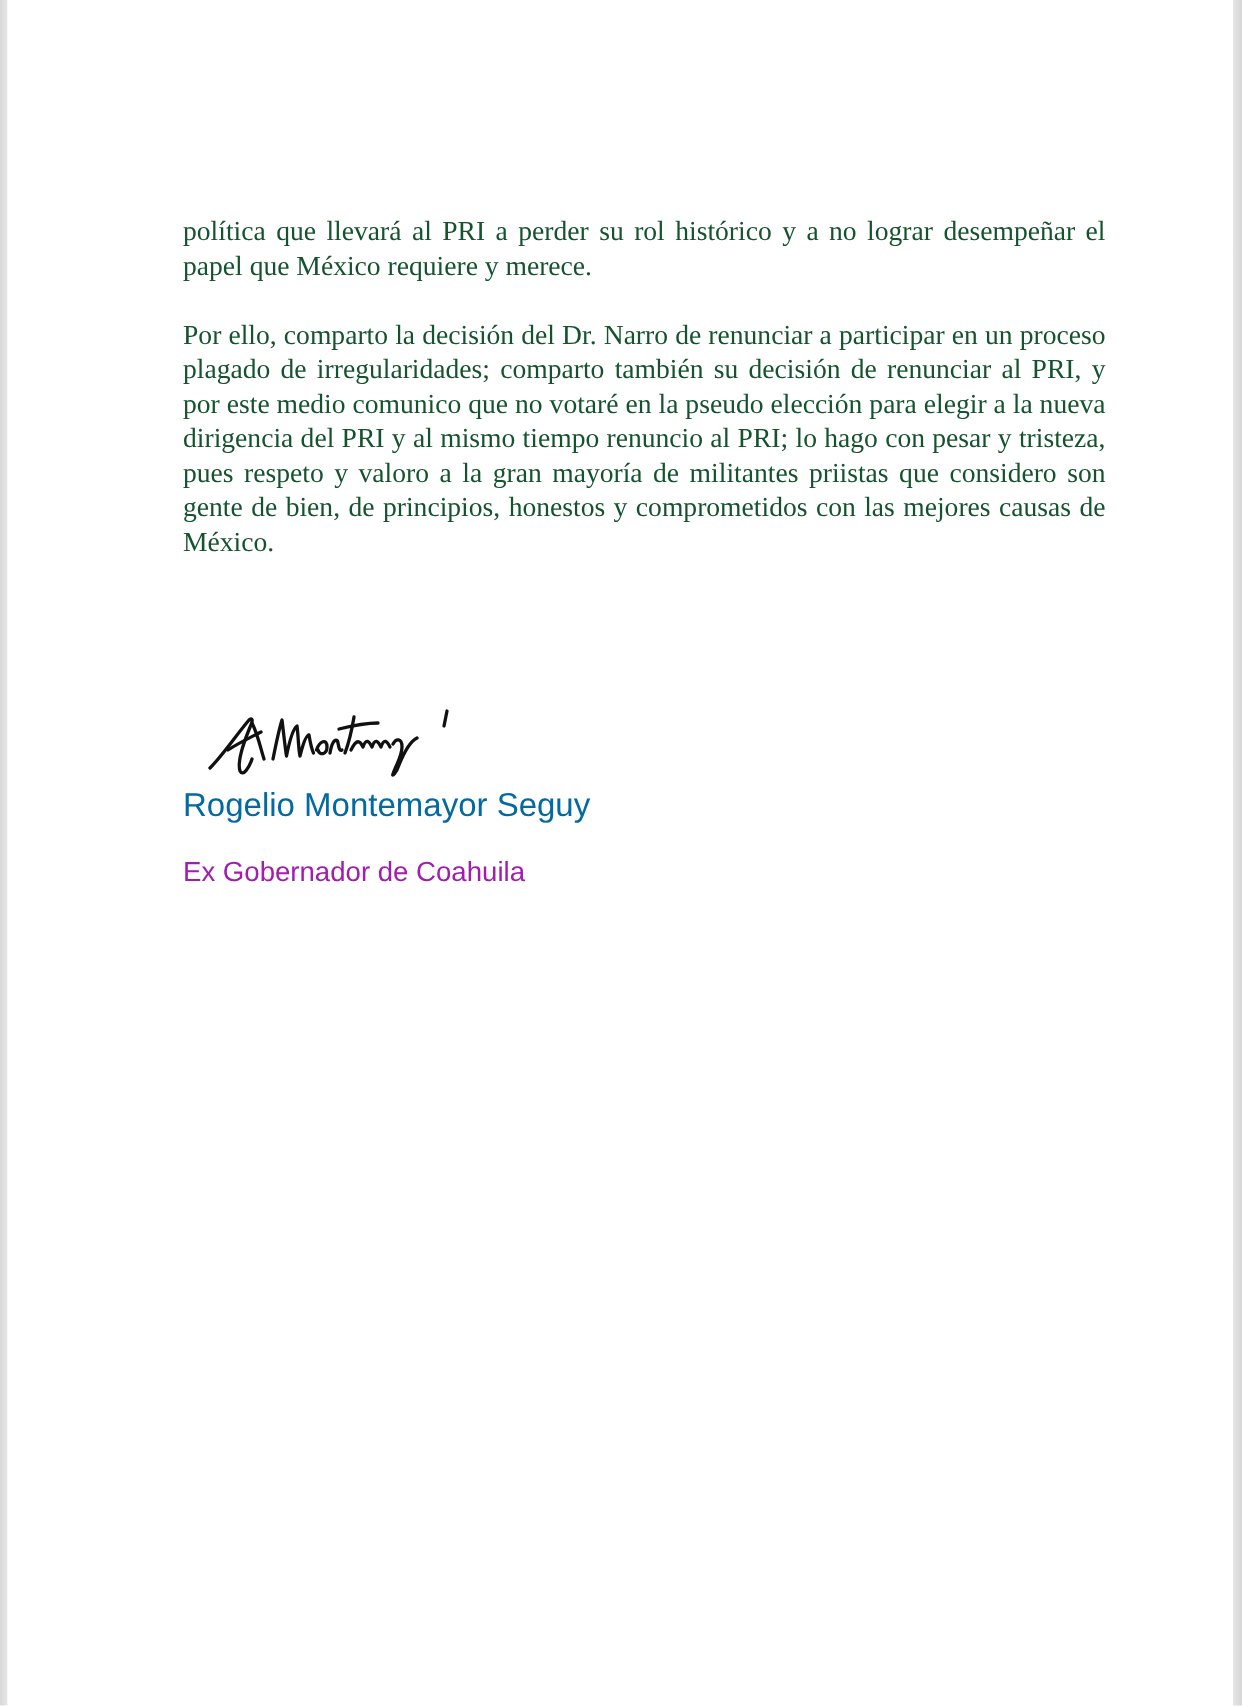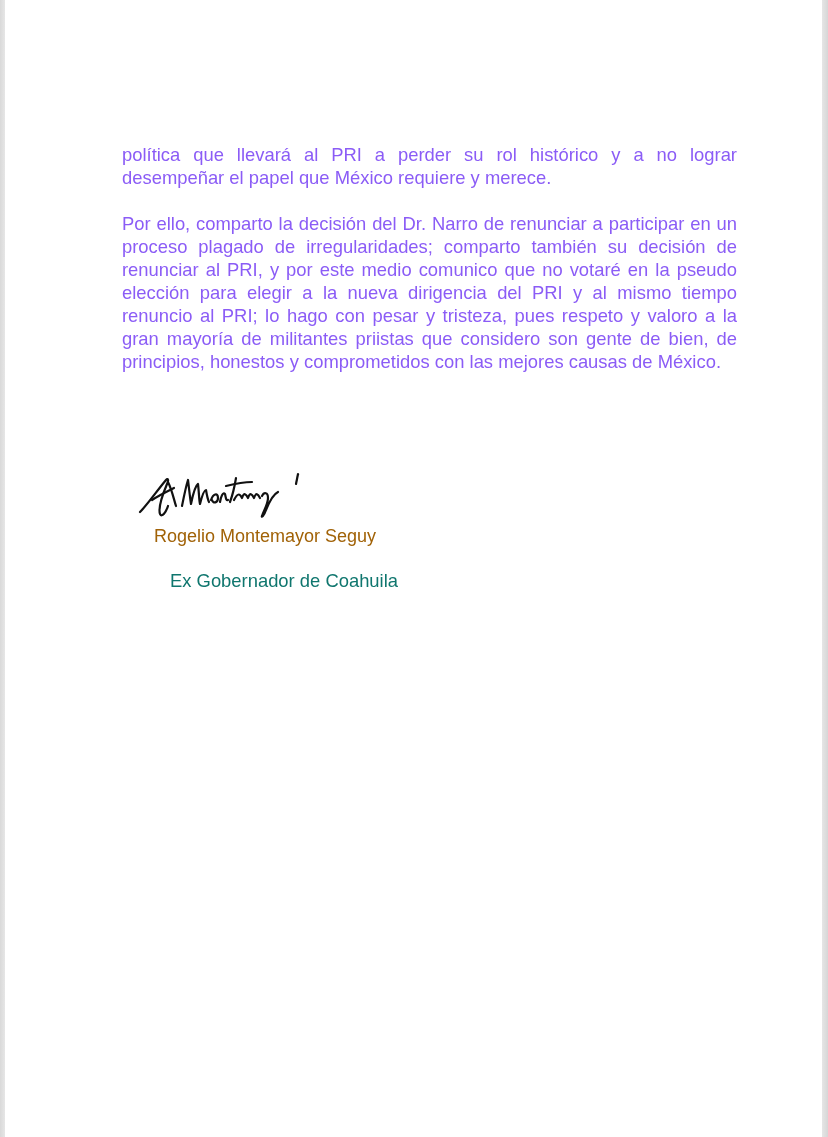--- a/index.html
+++ b/index.html
@@ -33,54 +33,53 @@
       width: 817px; height: 1137px;
       background: #ffffff;
     }
     .content {
       position: absolute;
       left: 122px;
       top: 143px;
       width: 615px;
       font-size: 18.4px;
       line-height: 23px;
-      color: #8b5cf6;
+      color: #14532d;
+      font-family: Liberation Serif, serif;
     }
     .content p {
       margin: 0;
       text-align: justify;
       text-align-last: left;
     }
     .p-gap { margin-top: 23px !important; }
     .sig {
       position: absolute;
       left: 138px;
       top: 470px;
       width: 170px;
       height: 50px;
     }
     .name {
       position: absolute;
       left: 122px;
       top: 525px;
-      font-size: 18px;
+      font-size: 22px;
       line-height: 23px;
-      color: #a16207;
+      color: #0369a1;
       white-space: nowrap;
-      margin-left: 32px;
     }
     .title {
       position: absolute;
       left: 122px;
       top: 569px;
       font-size: 18.4px;
       line-height: 23px;
-      color: #0f766e;
+      color: #a21caf;
       white-space: nowrap;
-      margin-left: 48px;
     }
   </style>
 </head>
 <body>
 
 <div class="edge-left"></div>
 <div class="edge-right"></div>
 
 <div class="page"></div>
 

